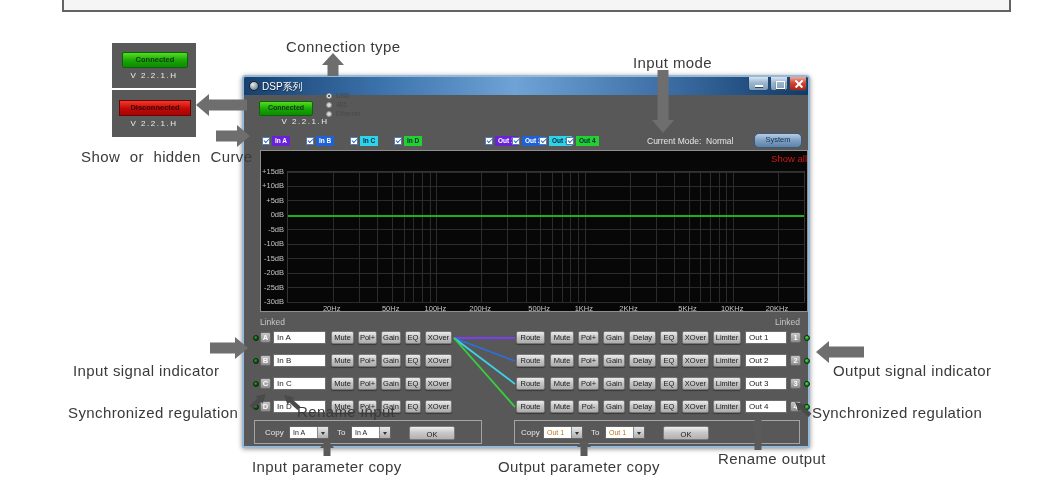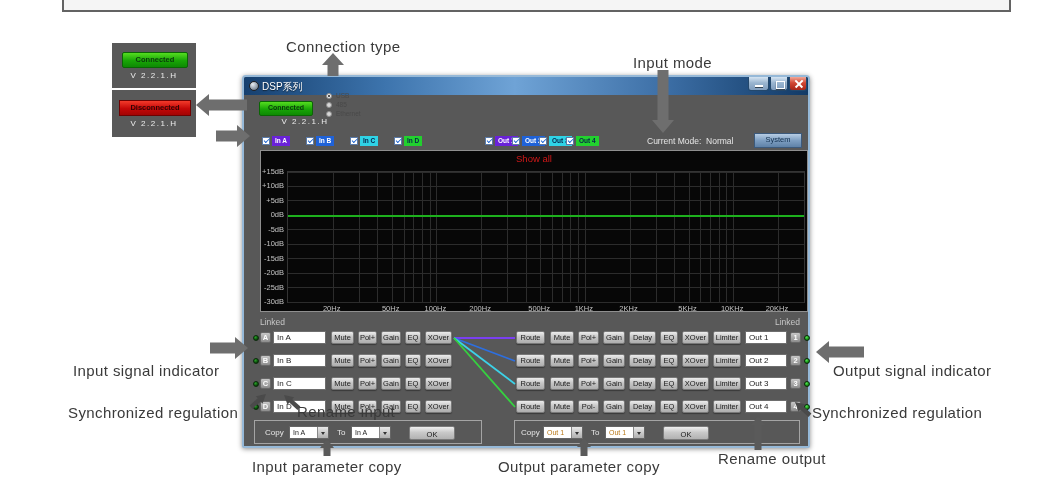--- a/index.html
+++ b/index.html
@@ -50,26 +50,26 @@
 
   .chip{position:absolute;top:58px;height:11px;display:flex;align-items:center;gap:2px;}
   .cbx{width:8px;height:8px;background:#fff;border:1px solid #5a7aa8;position:relative;box-sizing:border-box;}
   .cbx::after{content:"";position:absolute;left:1px;top:1.2px;width:3.5px;height:1.8px;
               border-left:1.4px solid #1560d0;border-bottom:1.4px solid #1560d0;transform:rotate(-45deg);}
   .chipl{font-size:6.5px;font-weight:bold;padding:1px 3px;line-height:8px;}
 
   .modeline{position:absolute;left:403px;top:59px;font-size:8.5px;color:#e6e6e6;}
   .sysbtn{position:absolute;left:510px;top:56px;width:46px;height:13px;
           background:linear-gradient(180deg,#b7cde4,#7e9fc2 50%,#5f82a8);border:1px solid #3c5a7c;
-          border-radius:0;font-size:7.5px;color:#12304f;text-align:center;line-height:12px;}
+          border-radius:5px;font-size:7.5px;color:#12304f;text-align:center;line-height:12px;}
 
   
   .graph{position:absolute;left:16px;top:73px;width:548px;height:162px;background:#070707;
          border:1px solid #8f8f8f;box-sizing:border-box;}
-  .showall{position:absolute;left:0;right:0;top:2px;text-align:center;font-size:9.5px;color:#d01818;}
+  .showall{position:absolute;left:0;right:0;top:2px;text-align:right;font-size:9.5px;color:#d01818;}
   .plot{position:absolute;left:26px;top:20px;width:516px;height:130px;border:1px solid #343434;box-sizing:content-box;}
   .vline{position:absolute;top:0;bottom:0;width:1px;background:#2c2c2c;}
   .hline{position:absolute;left:0;right:0;height:1px;background:#2c2c2c;}
   .hline.zero{height:2px;background:#1db01d;}
   .ylab{position:absolute;left:0;width:23px;text-align:right;font-size:7.5px;color:#c4c4c4;}
   .xlab{position:absolute;top:153px;transform:translateX(-50%);font-size:7.5px;color:#c4c4c4;}
 
   
   .linked{position:absolute;top:240px;font-size:8.5px;color:#c8c8c8;}
   .row{position:absolute;left:0;width:568px;height:16px;}
@@ -110,20 +110,21 @@
     <div class="greenbtn" style="position:absolute;left:10px;top:9px;width:64px;height:14px;font-size:7.5px;line-height:13px;">Connected</div>
     <div class="ver" style="left:7px;top:28px;width:70px;">V 2.2.1.H</div>
   </div>
   <div class="lgbox" style="left:112px;top:90px;width:84px;height:47px;">
     <div class="redbtn" style="position:absolute;left:7px;top:10px;width:70px;height:14px;font-size:7.5px;line-height:13px;">Disconnected</div>
     <div class="ver" style="left:7px;top:29px;width:70px;">V 2.2.1.H</div>
   </div>
 
   <div class="ann" style="left:286px;top:38px;">Connection type</div>
   <div class="ann" style="left:633px;top:54px;">Input mode</div>
+  <div class="ann" style="left:81px;top:148px;word-spacing:5px;">Show or hidden Curve</div>
   <div class="ann" style="left:73px;top:362px;">Input signal indicator</div>
   <div class="ann" style="left:68px;top:404px;">Synchronized regulation</div>
   <div class="ann" style="left:297px;top:403px;">Rename input</div>
   <div class="ann" style="left:252px;top:458px;">Input parameter copy</div>
   <div class="ann" style="left:498px;top:458px;">Output parameter copy</div>
   <div class="ann" style="left:718px;top:450px;">Rename output</div>
   <div class="ann" style="left:820px;top:362px;margin-left:13px;">Output signal indicator</div>
   <div class="ann" style="left:812px;top:404px;">Synchronized regulation</div>
 
   <svg class="arrows" width="1061" height="500">

